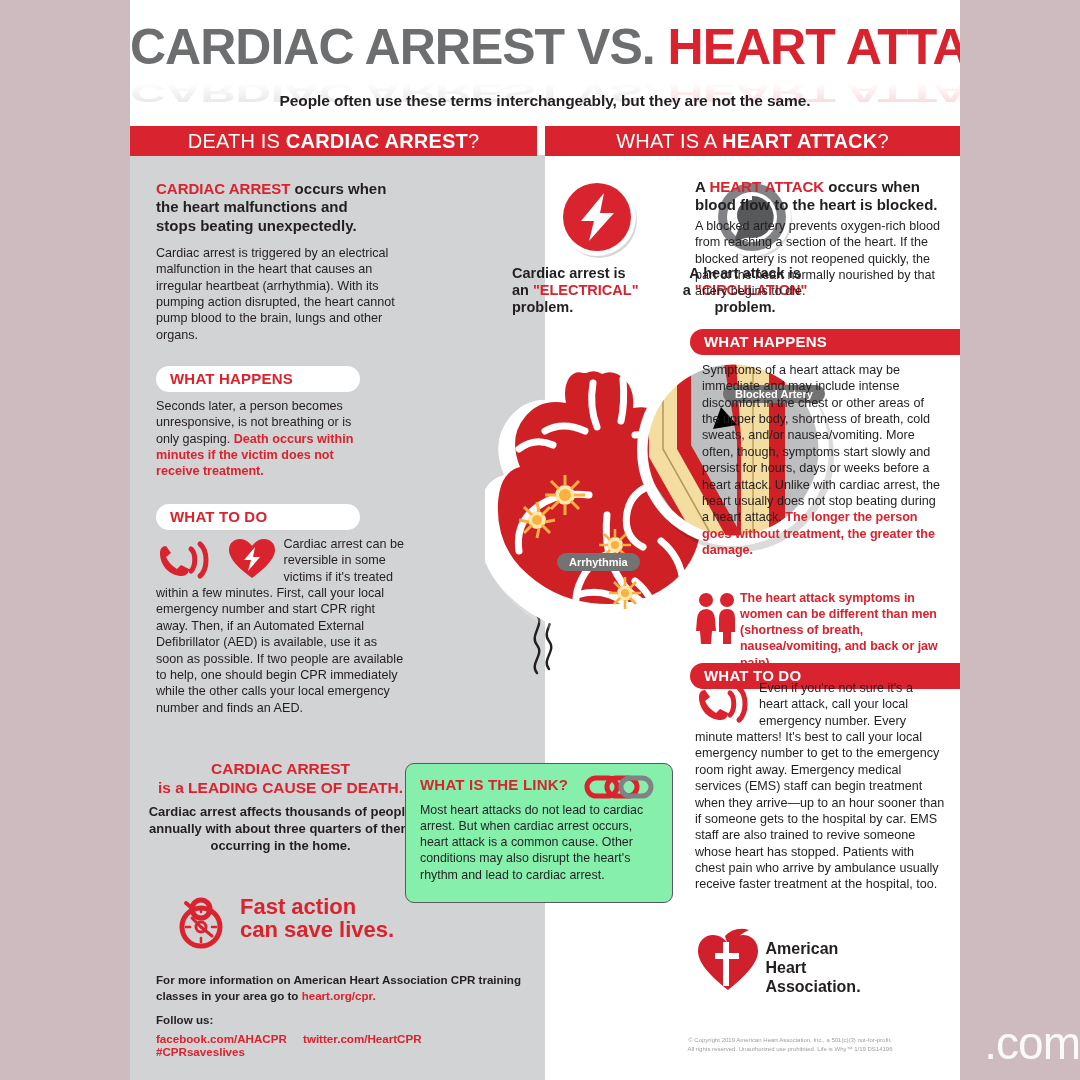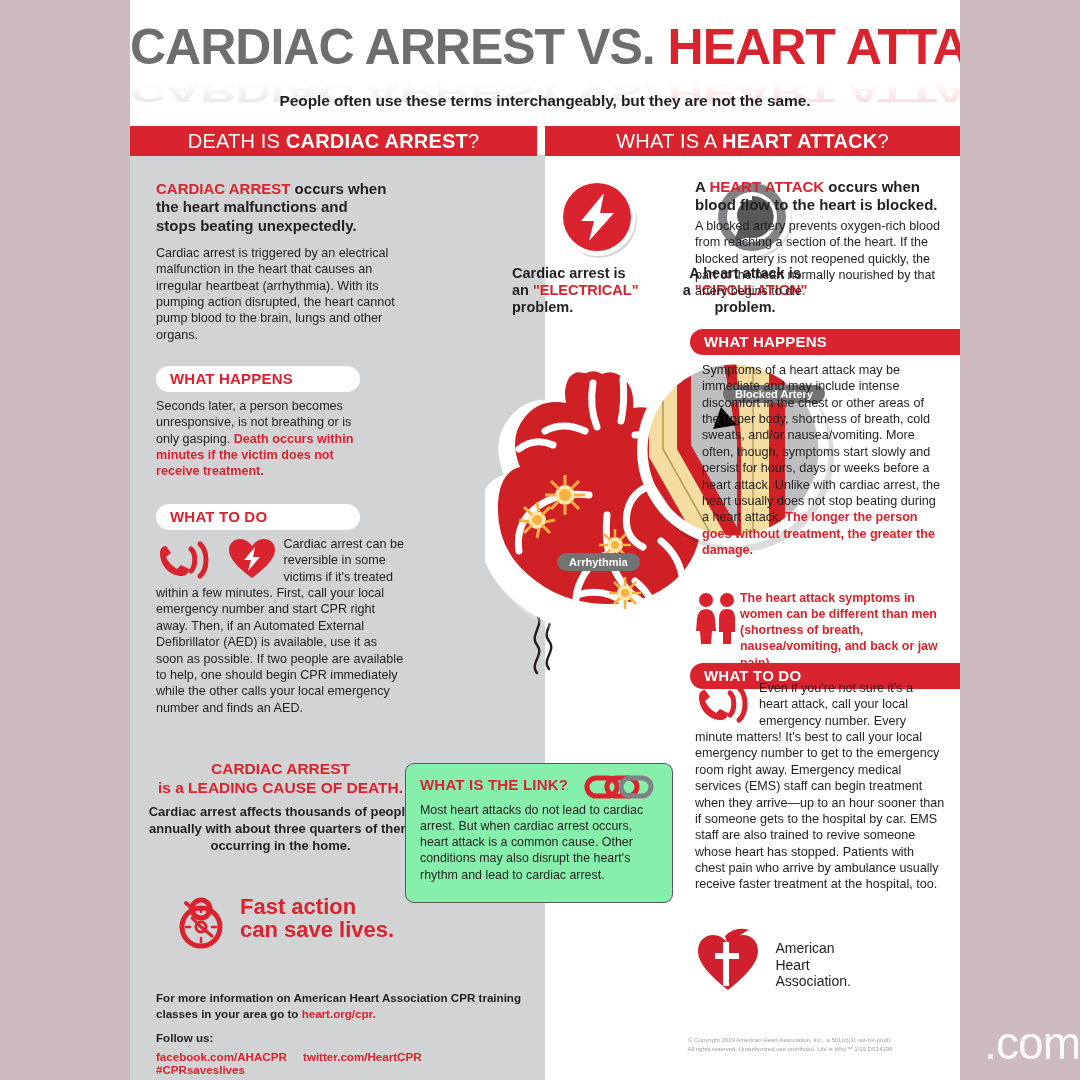--- a/index.html
+++ b/index.html
@@ -82,21 +82,21 @@
   #l-wh-body{position:absolute;left:26px;top:398px;width:215px;}
   #l-wtd-pill{position:absolute;left:26px;top:504px;width:190px;}
   #l-wtd-body{position:absolute;left:26px;top:536px;width:248px;}
   #l-wtd-body .icons{float:left;margin:2px 8px 0 0;}
   #l-leading{position:absolute;left:18px;top:760px;width:265px;text-align:center;}
   .leading-hd{font-size:15.5px;font-weight:bold;color:#d9232e;line-height:1.22;}
   .leading-sub{font-size:13px;font-weight:bold;color:#231f20;line-height:1.3;margin-top:6px;}
   #l-fast{position:absolute;left:40px;top:885px;width:250px;}
   .fast-txt{font-size:22px;font-weight:bold;color:#d9232e;line-height:1.05;}
   #l-foot{position:absolute;left:26px;top:972px;width:380px;}
-  .foot-b{font-size:11.6px;font-weight:bold;color:#231f20;line-height:1.35;margin-top:18px;}
+  .foot-b{font-size:11.6px;font-weight:bold;color:#231f20;line-height:1.35;}
   .foot-b .red{color:#d9232e;}
   .foot-links{font-size:11.6px;font-weight:bold;color:#d9232e;margin-top:4px;}
   .foot-links span{margin-right:13px;}
   
   #c-left-icon{position:absolute;left:425px;top:175px;}
   #c-left-cap{position:absolute;left:382px;top:265px;width:140px;}
   #c-right-icon{position:absolute;left:580px;top:175px;}
   #c-right-cap{position:absolute;left:545px;top:265px;width:140px;text-align:center;}
   .cap{font-size:14.5px;font-weight:bold;color:#231f20;line-height:1.18;}
   .cap .red{color:#d9232e;}
@@ -114,22 +114,22 @@
   #linkbox{
     position:absolute;left:275px;top:763px;width:268px;height:140px;
     background:#86efac;border:1.6px solid #58595b;border-radius:9px;
     box-sizing:border-box;padding:12px 14px;
   }
   .link-hd{font-size:15px;font-weight:bold;color:#d9232e;letter-spacing:0.2px;}
   .link-body{font-size:12.4px;color:#231f20;line-height:1.3;margin-top:8px;}
   
   #aha{position:absolute;left:565px;top:928px;}
   .aha-txt{
-    font-size:14px;font-weight:normal;color:#231f20;line-height:1.18;
-    display:inline-block;vertical-align:top;margin-left:10px;margin-top:12px;
+    font-size:16px;font-weight:bold;color:#231f20;line-height:1.18;
+    display:inline-block;vertical-align:top;margin-top:12px;
   }
   #legal{
     position:absolute;left:490px;top:1036px;width:340px;text-align:center;
     font-size:6px;color:#8c8c8c;line-height:1.45;
     filter:blur(0.55px);opacity:.85;
   }
   
   #heart-art{position:absolute;left:355px;top:345px;width:360px;height:340px;}
   .label-pill{
     position:absolute;background:#737373;color:#fff;border-radius:11px;

